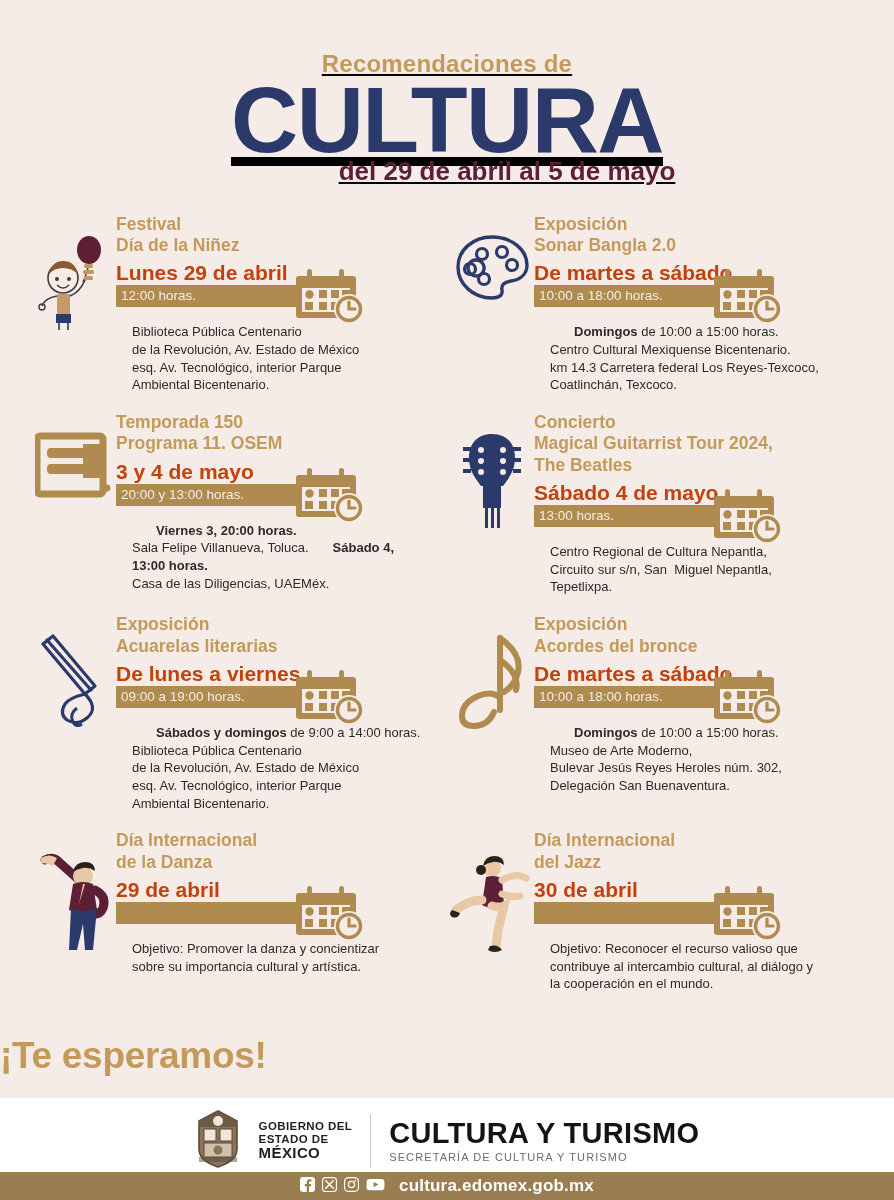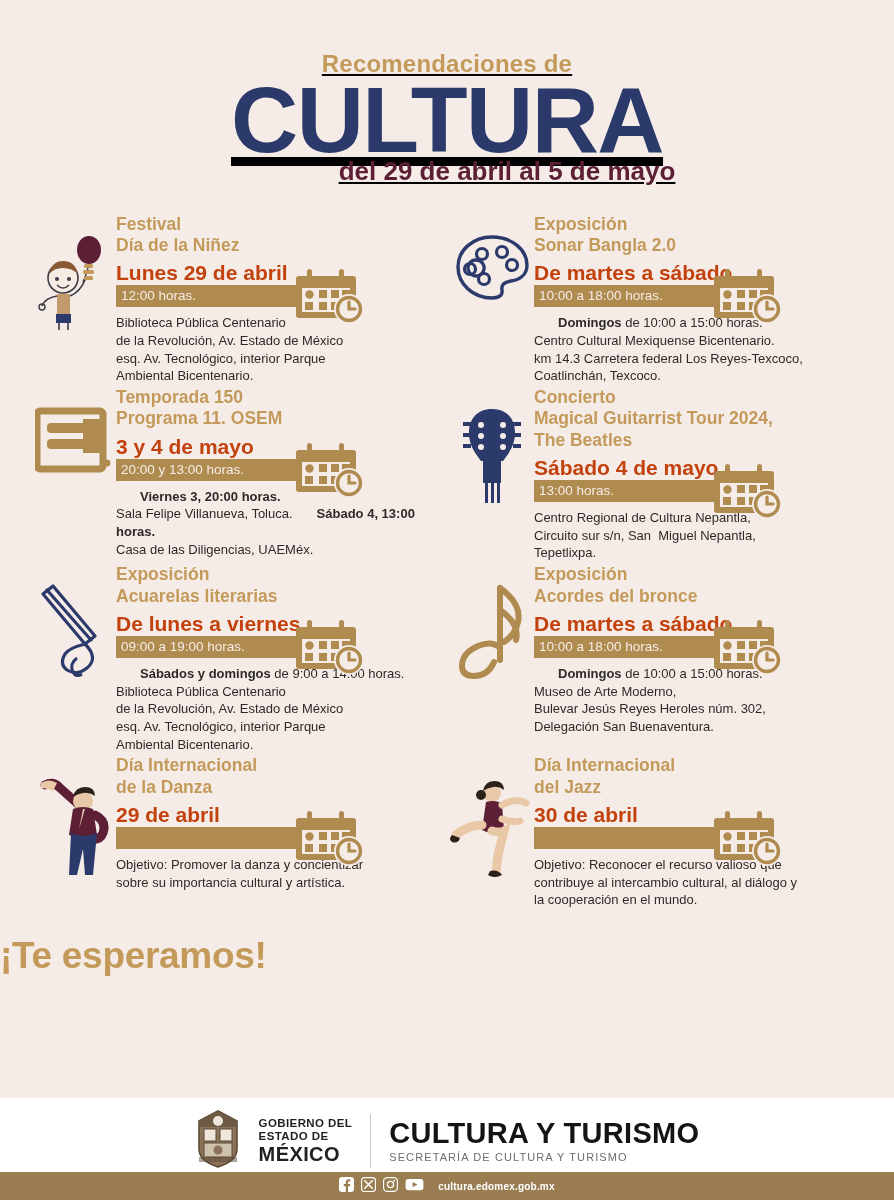--- a/index.html
+++ b/index.html
@@ -50,50 +50,50 @@
   .band{
     position:absolute;left:0;top:0;height:22px;width:235px;
     background:#b08b4f;
   }
   .band-text{
     position:relative;color:#f5ece7;font-size:13.5px;line-height:22px;
     padding-left:5px;white-space:nowrap;
   }
   .cal-icon{position:absolute;left:178px;top:-16px;}
   .ev-body{
-    color:#2e2a27;font-size:13px;line-height:1.36;margin:0;
+    color:#2e2a27;font-size:13px;line-height:1.36;margin:16px;
   }
   .ev-body b{font-weight:bold;padding-left:24px;}
 
   
   .band.wide{width:235px;}
 
   
   .esperamos{
     text-align:left;color:#c39a5a;font-size:37px;font-weight:bold;
     margin-top:26px;letter-spacing:-.3px;
   }
   .whiteband{
     position:absolute;left:0;bottom:16px;width:894px;height:86px;
     background:#ffffff;display:flex;align-items:center;justify-content:center;
   }
   .logo-row{display:flex;align-items:center;gap:18px;}
   .gob-text{
     color:#231f20;font-weight:bold;line-height:1.12;text-align:left;
     font-size:11.5px;letter-spacing:.4px;
   }
-  .gob-text .l3{font-size:20px;}
+  .gob-text .l3{font-size:15px;}
   .divider{width:1px;height:54px;background:#c9c9c9;}
   .sec-title{color:#141414;font-size:29px;font-weight:bold;letter-spacing:.3px;line-height:1;}
   .sec-sub{color:#6d6d6d;font-size:11px;letter-spacing:1.1px;margin-top:3px;}
   .socialbar{
     position:absolute;left:0;bottom:0;width:894px;height:28px;
     background:#9a7e52;display:flex;align-items:center;justify-content:center;gap:7px;
   }
-  .site{color:#ffffff;font-size:10px;font-weight:bold;margin-left:7px;letter-spacing:.2px;}
+  .site{color:#ffffff;font-size:17px;font-weight:bold;margin-left:7px;letter-spacing:.2px;}
   .sic{display:block;}
 </style>
 </head>
 <body>
 
 <div class="poster">
 
   <div class="header">
     <div class="kicker">Recomendaciones de</div>
     <div class="bigtitle">CULTURA</div>

